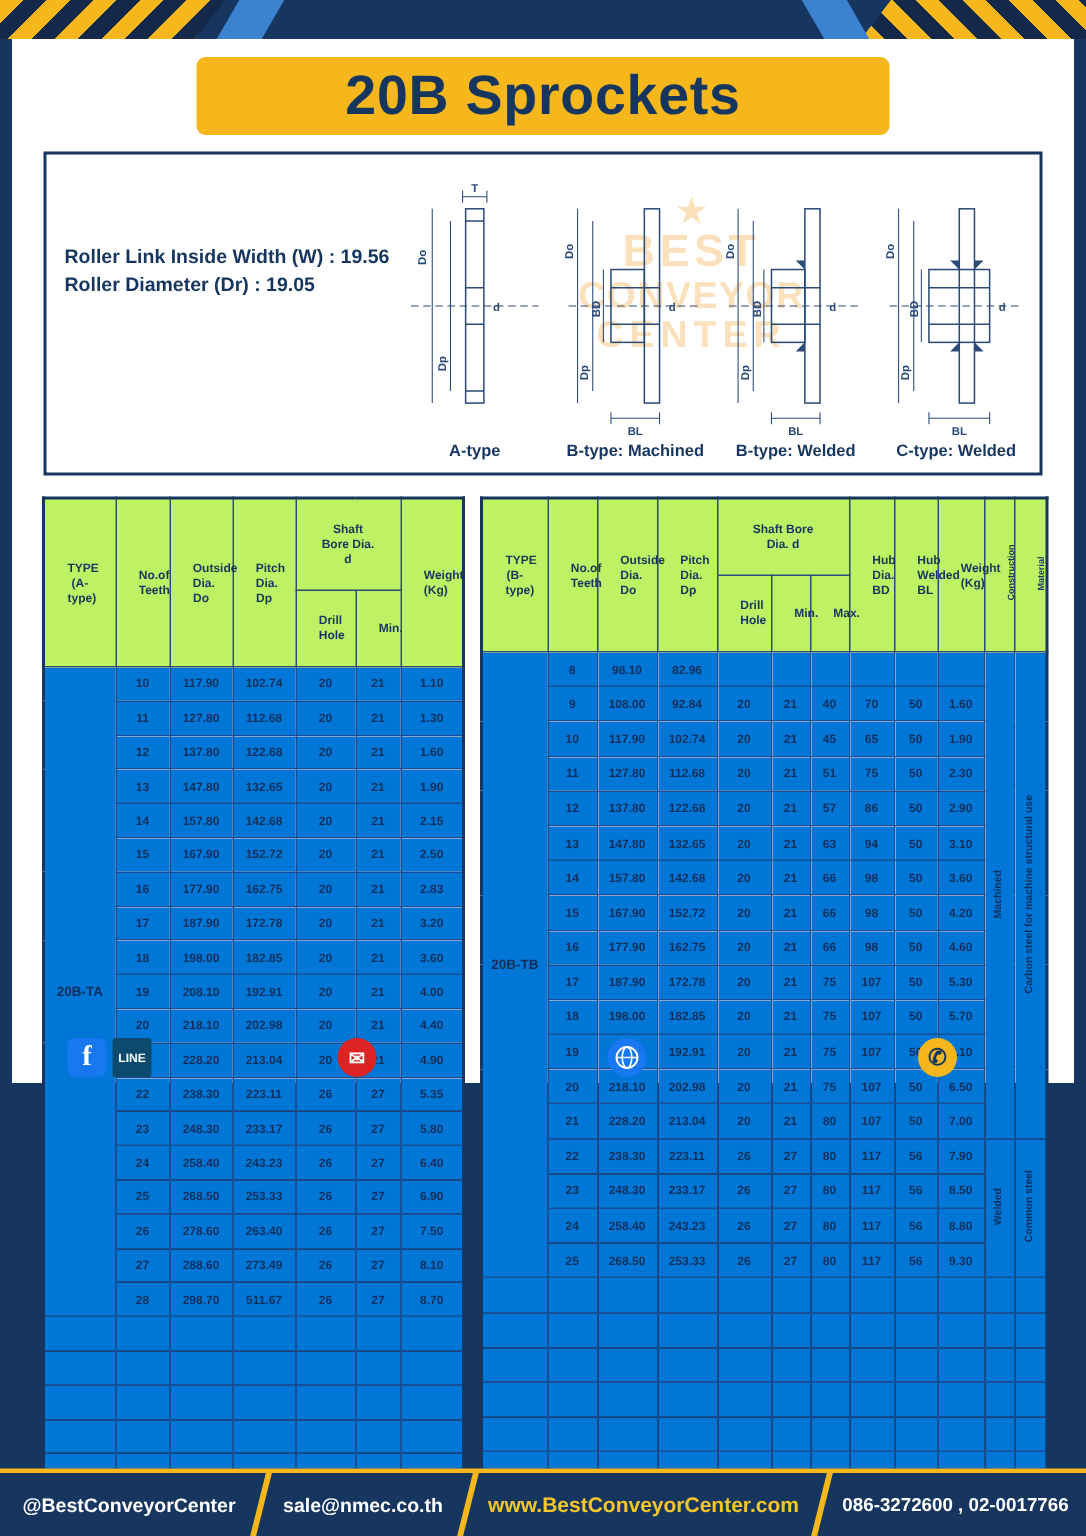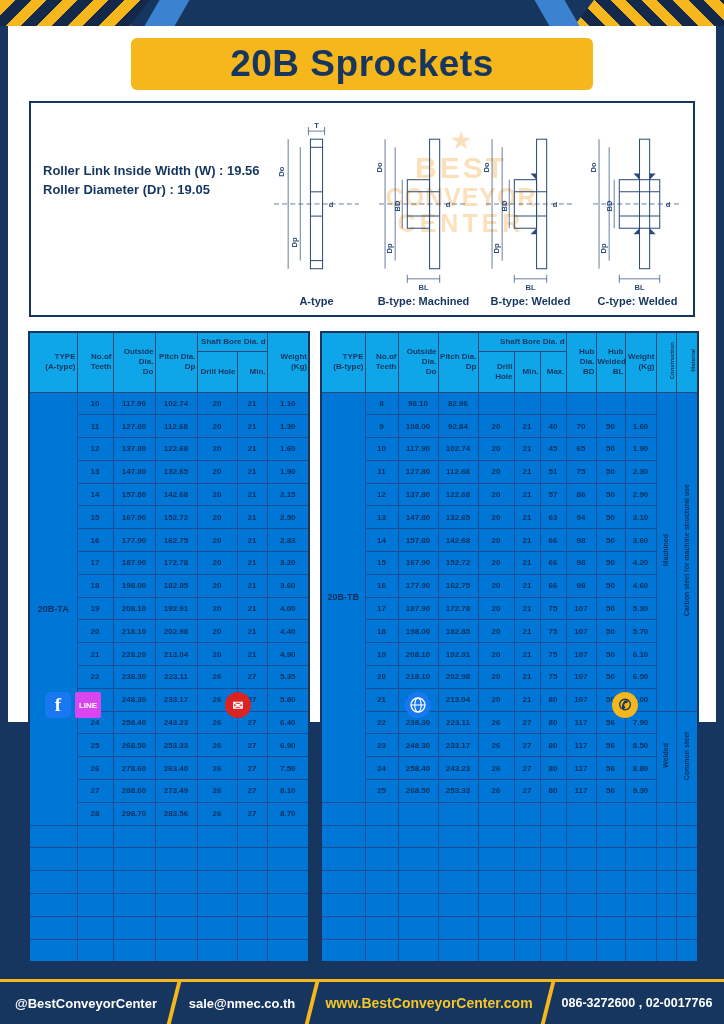--- a/index.html
+++ b/index.html
@@ -47,38 +47,38 @@
   .diag .cap { color:#16365f; font-size:11px; font-weight:bold; margin:2px 0 6px; }
   .diag svg rect, .diag svg line, .diag svg polyline { stroke:#2a4a78; stroke-width:1; fill:none; }
   .diag svg .dim { stroke-width:0.7; }
   .diag svg .cl  { stroke-width:0.7; stroke-dasharray:5 3; }
   .diag svg .weld { fill:#2a4a78; stroke:none; }
   .diag svg .dlab { font-size:7.5px; fill:#2a4a78; stroke:none; font-weight:bold; }
 
   
   .tables { display:flex; gap:10px; margin:14px 0 0 20px; }
   table.spec { border-collapse:collapse; table-layout:fixed; border:2px solid #16365f; }
-  table.spec th { background:#0ea5e9; color:#16365f; font-size:8px; font-weight:bold;
-    border:1px solid #2a4a78; padding:1px; white-space:pre-line; line-height:1.25; text-align:right; }
+  table.spec th { background:#bef264; color:#16365f; font-size:8px; font-weight:bold;
+    border:1px solid #2a4a78; padding:15px; white-space:pre-line; line-height:1.25; text-align:center; }
   table.spec td { background:#0077d6; color:#0e2f5c; font-size:8px; font-weight:bold;
     border:1px solid #1a4e94; padding:0; height:21.8px; text-align:center;
     vertical-align:middle; overflow:hidden; }
   table.spec td.model { font-size:9px; }
   tr.h1 { height:19px; } tr.h2 { height:41px; }
   .vtext { writing-mode:vertical-rl; transform:rotate(180deg); display:inline-block;
     font-size:7px; line-height:1.1; }
   .vhead { writing-mode:vertical-rl; transform:rotate(180deg); display:inline-block;
     font-size:6px; line-height:1; }
 
   
   .iconband { position:absolute; left:0; bottom:2px; width:100%; height:32px; }
   .cicon { position:absolute; bottom:2px; width:26px; height:26px; display:flex;
     align-items:center; justify-content:center; color:#fff; font-weight:bold; }
   .fbicon   { left:37px;  background:#1778f2; border-radius:5px; font-size:19px; font-family:"Liberation Serif", serif; }
-  .lineicon { left:67px;  background:#d946ef; border-radius:2px; font-size:8px; }
+  .lineicon { left:67px;  background:#0c4a6e; border-radius:2px; font-size:8px; }
   .mailicon { left:217px; background:#dd2222; border-radius:50%; font-size:13px; }
   .globeicon{ left:397px; background:#1778f2; border-radius:50%; }
   .phoneicon{ left:604px; background:#f5b71c; border-radius:50%; color:#16365f; font-size:15px; }
 
   .footerbar { position:absolute; left:0; bottom:0; width:724px; height:42px;
     background:#16365f; border-top:3px solid #f5b71c; z-index:6; }
   .fs { position:absolute; top:0; height:100%; display:flex; align-items:center;
     justify-content:center; font-weight:bold; font-size:13px; }
   .fs1 { left:0px;   width:172px; color:#ffffff; }
   .fs2 { left:176px; width:132px; color:#ffffff; }
@@ -389,21 +389,21 @@
               <td>27</td>
               <td>288.60</td>
               <td>273.49</td>
               <td>26</td>
               <td>27</td>
               <td>8.10</td>
             </tr>
             <tr>
               <td>28</td>
               <td>298.70</td>
-              <td>283.56</td>
+              <td>511.67</td>
               <td>26</td>
               <td>27</td>
               <td>8.70</td>
             </tr>
             <tr>
               <td></td>
               <td></td>
               <td></td>
               <td></td>
               <td></td>

